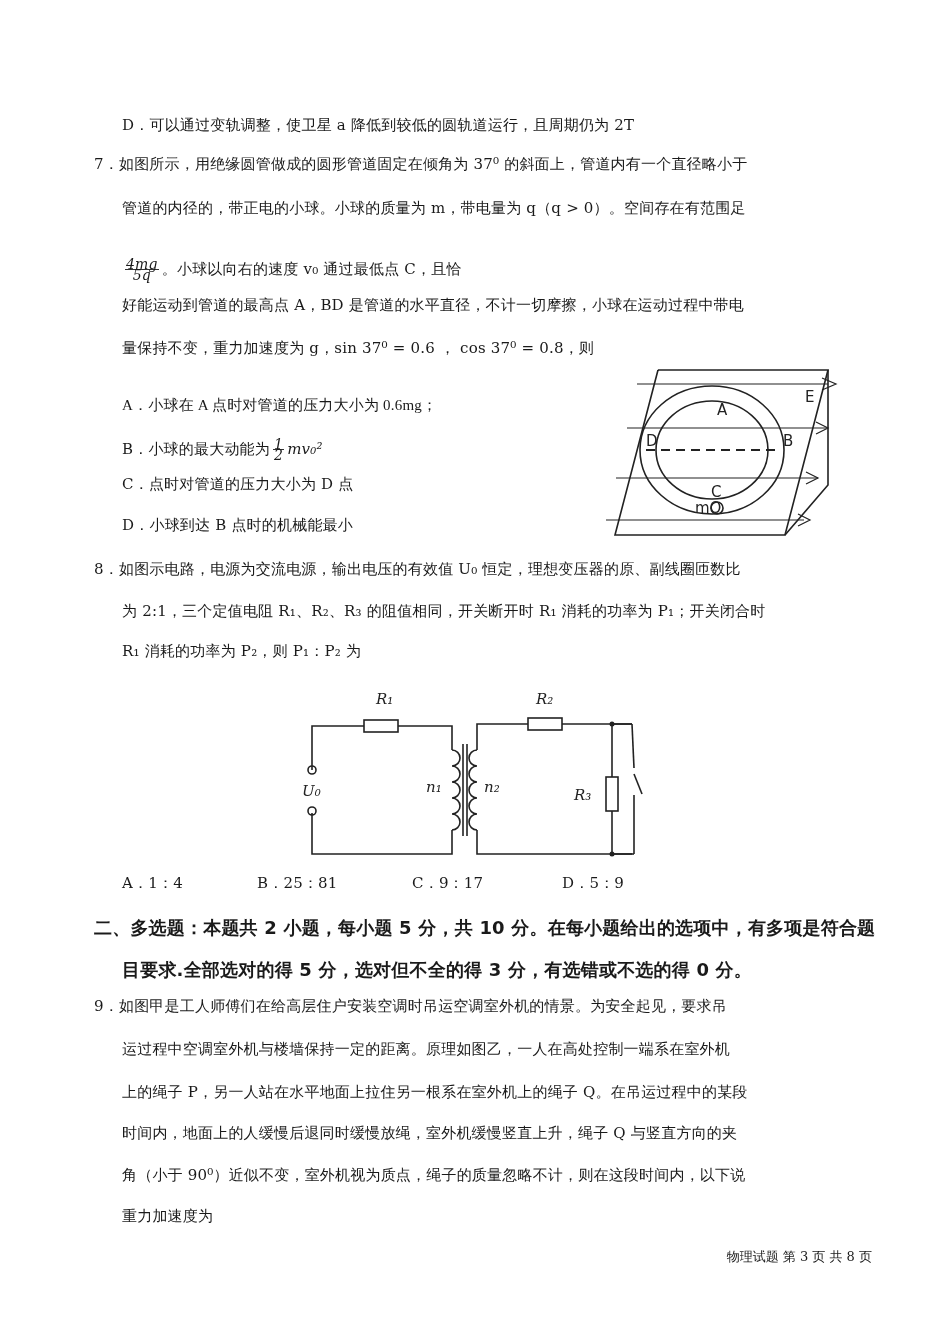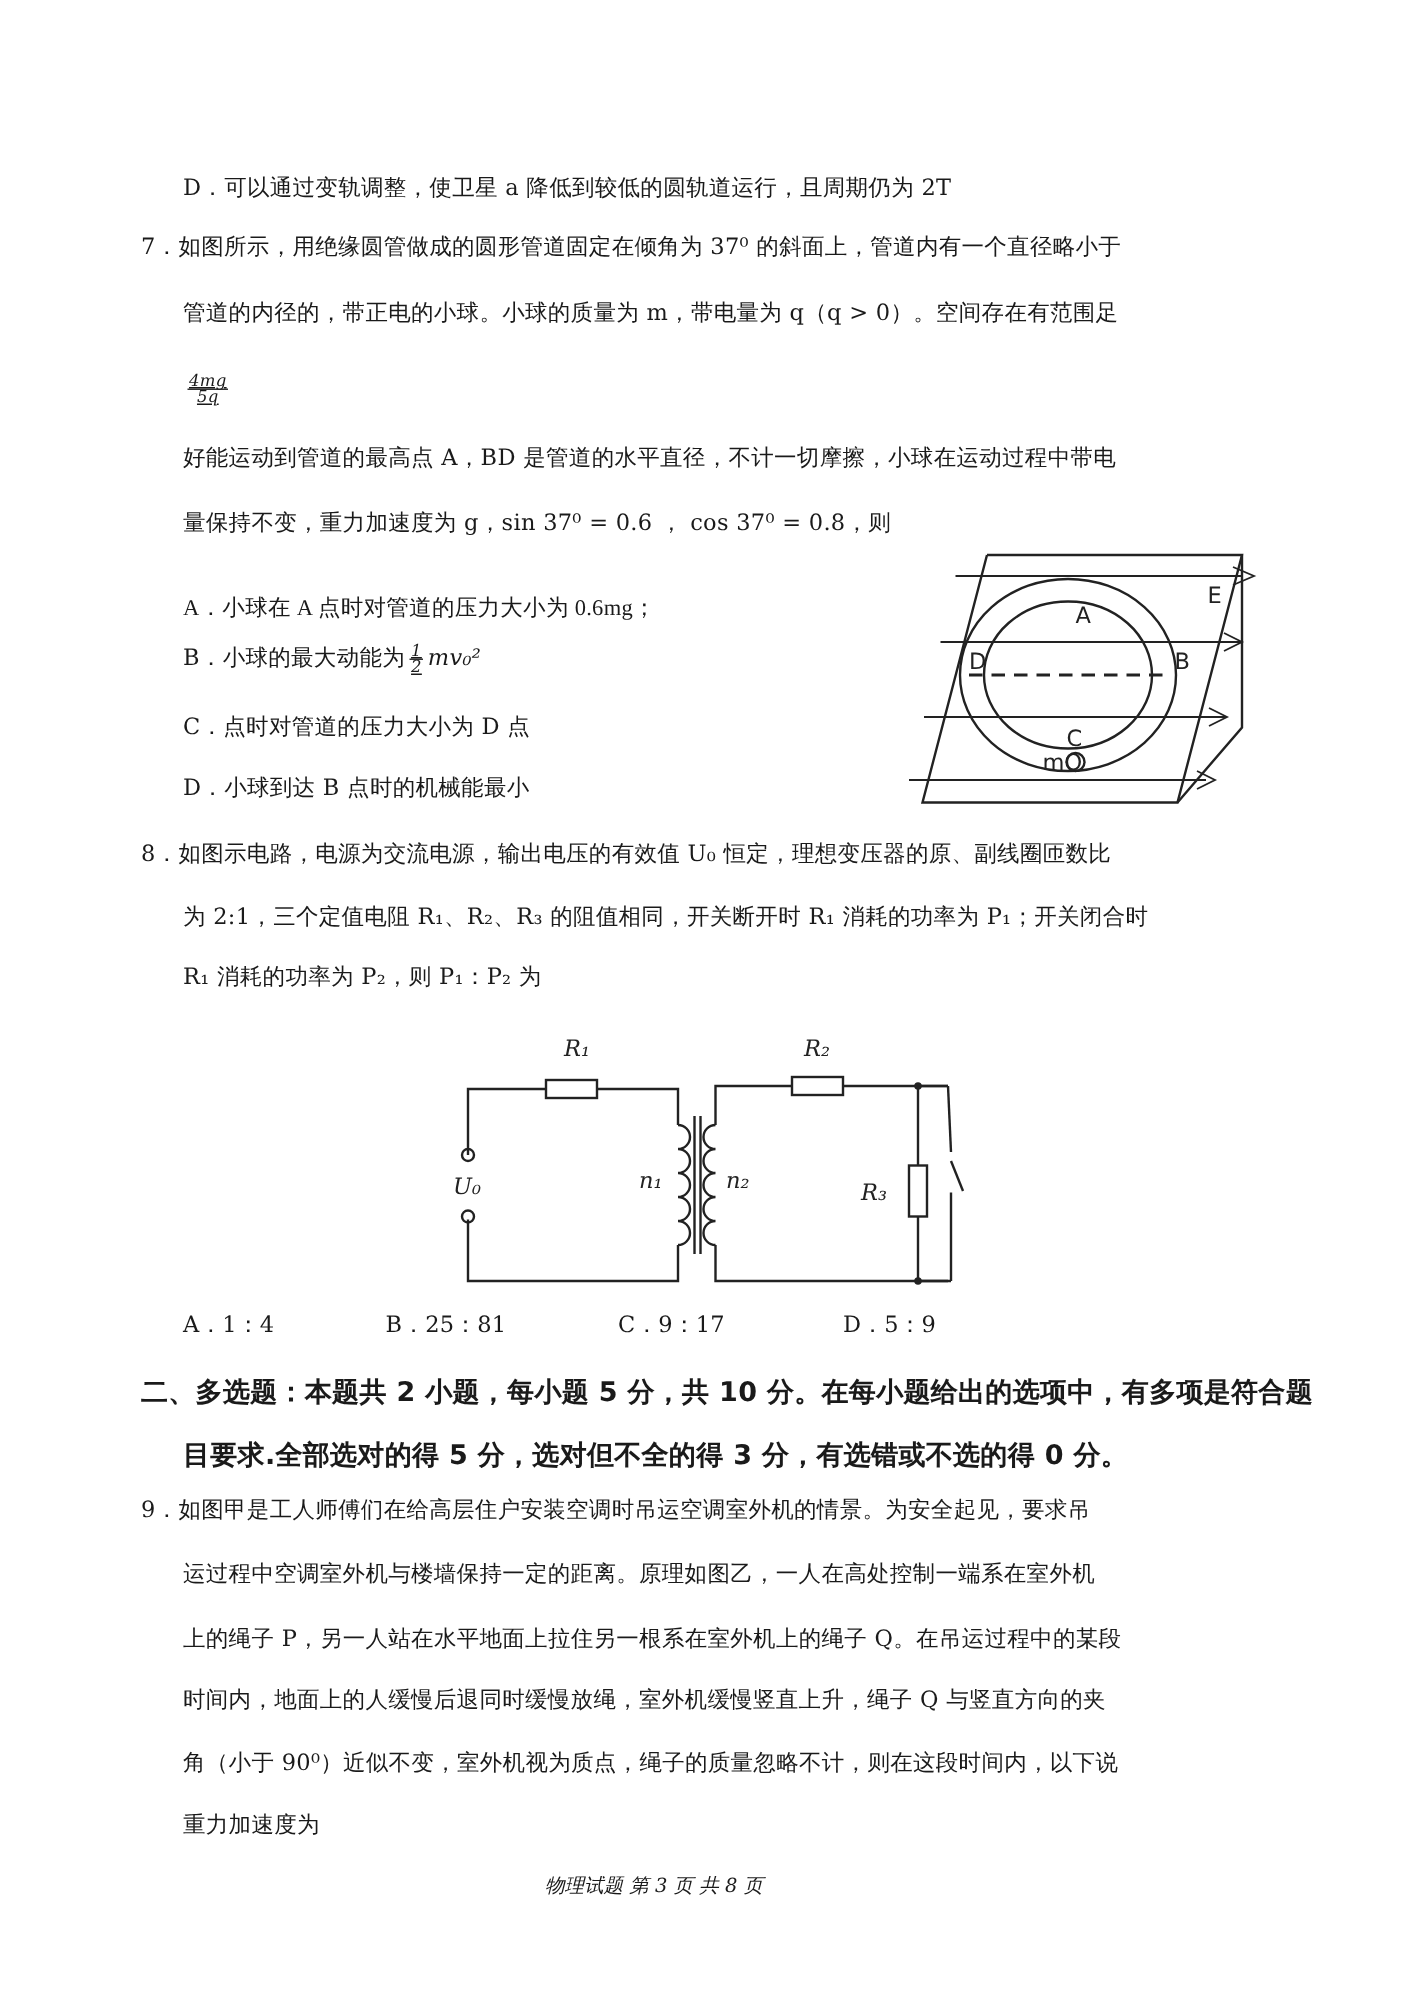--- a/index.html
+++ b/index.html
@@ -11,39 +11,39 @@
     position: relative;
     overflow: hidden;
   }
   .line {
     position: absolute;
     font-size: 15px;
     white-space: nowrap;
     letter-spacing: 0.2px;
   }
   .bold { font-weight: bold; font-family: "DejaVu Sans", "Liberation Sans", sans-serif; font-size: 18px; }
-  .frac { display: inline-block; vertical-align: middle; text-align: center; font-size: 11px; line-height: 10px; font-style: italic; margin: 4px 3px; text-decoration: underline; }
+  .frac { display: inline-block; vertical-align: middle; text-align: center; font-size: 14px; line-height: 10px; font-style: italic; margin: 14px 3px; }
   .frac .num { display: block; border-bottom: 1px solid #333; padding: 0 1px; }
   .frac .den { display: block; }
-  .footer { position: absolute; left: 0; width: 872px; text-align: center; top: 1248px; font-size: 13px; font-style: italic; }
+  .footer { position: absolute; left: 0; width: 872px; text-align: right; top: 1248px; font-size: 13px; }
   svg { position: absolute; }
   .lbl { font-family: "DejaVu Sans", "Liberation Sans", sans-serif; font-size: 15px; }
   .ital { font-family: "DejaVu Serif", "Liberation Serif", serif; font-style: italic; font-size: 15px; }
 </style>
 </head>
 <body>
 
 <div class="line" style="left:122px; top:116px;">D．可以通过变轨调整，使卫星 a 降低到较低的圆轨道运行，且周期仍为 2T</div>
 
 <div class="line" style="left:94px; top:155px;text-align:right;">
   <span>7．</span><span>如图所示，用绝缘圆管做成的圆形管道固定在倾角为 37⁰ 的斜面上，管道内有一个直径略小于</span>
 </div>
 <div class="line" style="left:122px; top:199px;">管道的内径的，带正电的小球。小球的质量为 m，带电量为 q（q &gt; 0）。空间存在有范围足</div>
 <div class="line" style="left:122px; top:245px;">
-  <span class="frac"><span class="num">4mg</span><span class="den">5q</span></span>
+  <span class="frac"><span class="num">4mg</span><span class="den">5q</span></span><span>。小球以向右的速度 v₀ 通过最低点 C，且恰</span>
 </div>
 <div class="line" style="left:122px; top:296px;">好能运动到管道的最高点 A，BD 是管道的水平直径，不计一切摩擦，小球在运动过程中带电</div>
 <div class="line" style="left:122px; top:339px;">量保持不变，重力加速度为 g，sin 37⁰ = 0.6 ， cos 37⁰ = 0.8，则</div>
 
 <div class="line" style="left:122px; top:396px;font-family:Liberation Serif, serif;">A．小球在 A 点时对管道的压力大小为 0.6mg；</div>
 <div class="line" style="left:122px; top:425px;">
   <span>B．小球的最大动能为</span><span class="frac"><span class="num">1</span><span class="den">2</span></span><span style="font-style:italic">mv₀²</span>
 </div>
 <div class="line" style="left:122px; top:475px;">C．点时对管道的压力大小为 D 点</div>
 <div class="line" style="left:122px; top:516px;">D．小球到达 B 点时的机械能最小</div>

